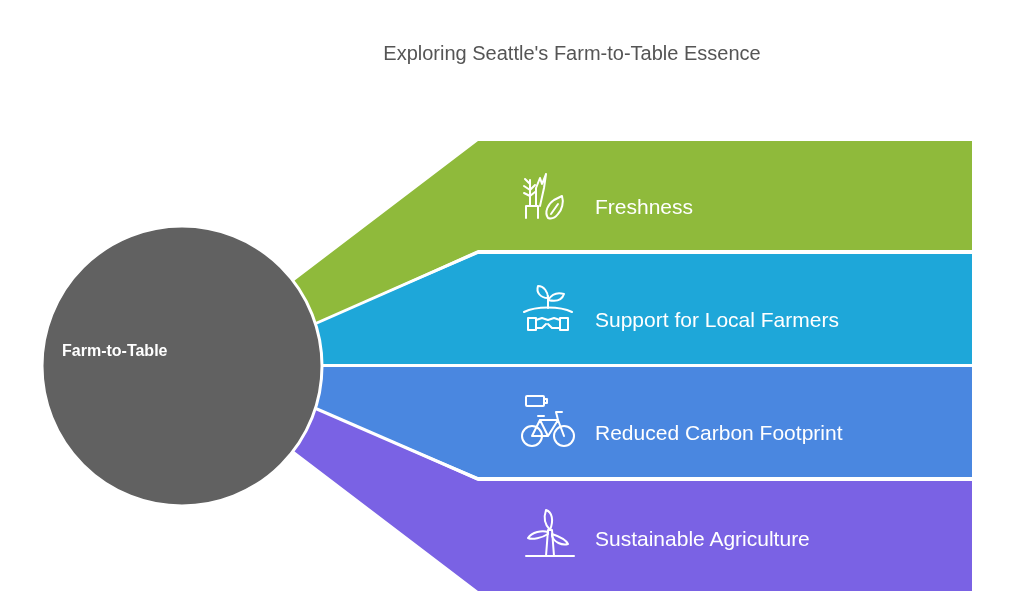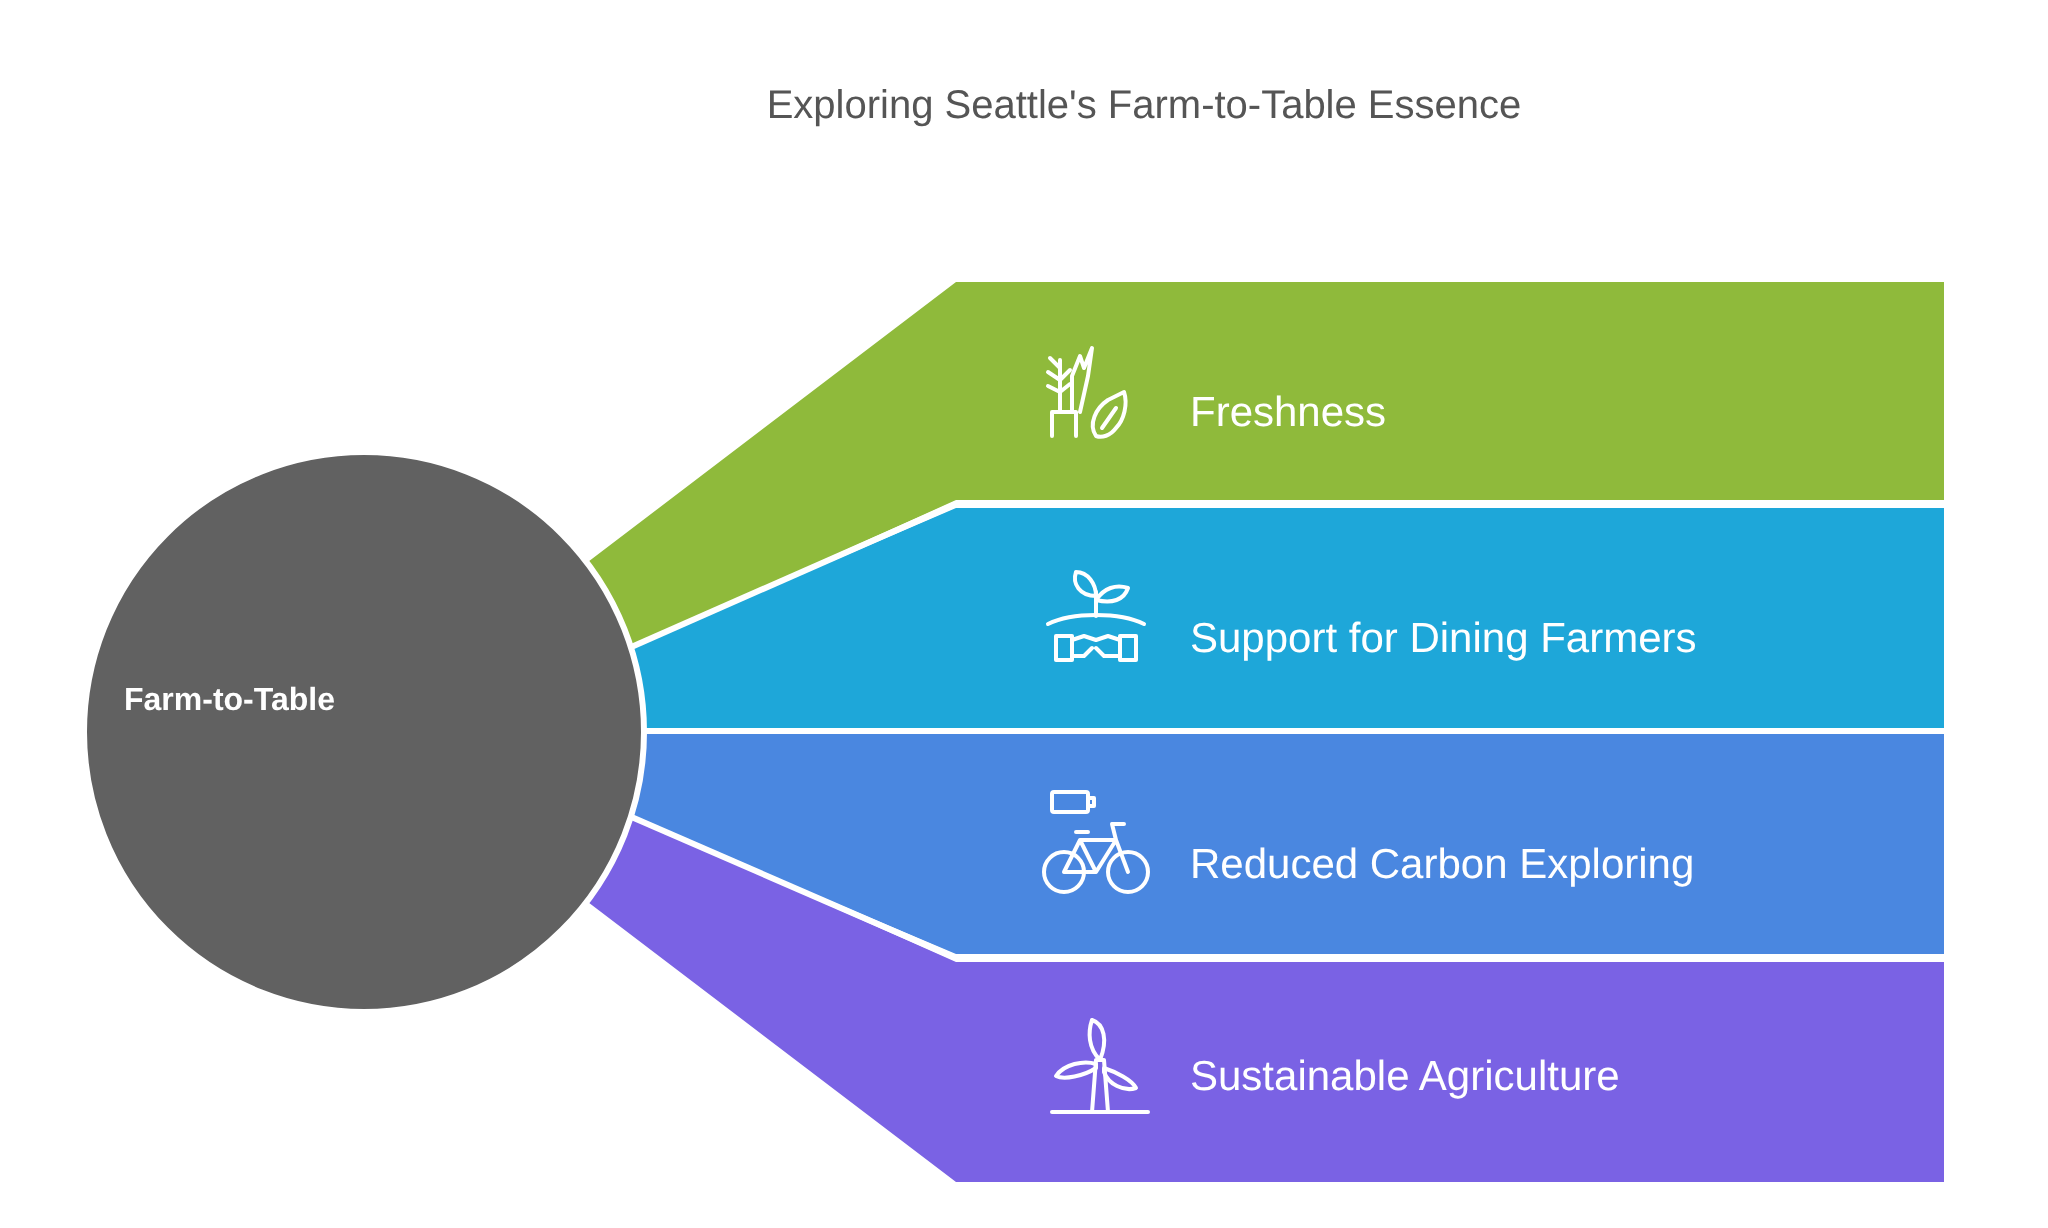--- a/index.html
+++ b/index.html
@@ -45,30 +45,30 @@
 
 <svg class="icon" style="top:280px" viewBox="0 0 60 60" fill="none" stroke="#ffffff" stroke-width="2" stroke-linecap="round" stroke-linejoin="round">
   <path d="M6 32 C18 26 42 26 54 32"></path>
   <path d="M30 28 V16"></path>
   <path d="M30 18 C22 18 18 12 20 6 C26 6 30 12 30 18 Z"></path>
   <path d="M30 20 C34 14 40 12 46 14 C44 20 38 22 30 20 Z"></path>
   <rect x="10" y="38" width="8" height="12"></rect>
   <rect x="42" y="38" width="8" height="12"></rect>
   <path d="M18 40 L24 38 L30 40 L36 38 L42 40 M18 48 L24 48 L28 44 M42 48 L34 48 L30 44"></path>
 </svg>
-<div class="band-label" style="top:297px">Support for Dining Farmers</div>
+<div class="band-label" style="top:297px">Support for Local Farmers</div>
 
 <svg class="icon" style="top:392px" viewBox="0 0 60 60" fill="none" stroke="#ffffff" stroke-width="2" stroke-linecap="round" stroke-linejoin="round">
   <rect x="8" y="4" width="18" height="10" rx="1"></rect>
   <rect x="26" y="7" width="3" height="4"></rect>
   <circle cx="14" cy="44" r="10"></circle>
   <circle cx="46" cy="44" r="10"></circle>
   <path d="M14 44 L22 28 L40 28 L46 44 M22 28 L30 44 L14 44 M30 44 L40 28 M20 24 H26 M40 28 L38 20 H44"></path>
 </svg>
-<div class="band-label" style="top:410px">Reduced Carbon Exploring</div>
+<div class="band-label" style="top:410px">Reduced Carbon Footprint</div>
 
 <svg class="icon" style="top:506px" viewBox="0 0 60 60" fill="none" stroke="#ffffff" stroke-width="2" stroke-linecap="round" stroke-linejoin="round">
   <path d="M8 50 H56"></path>
   <path d="M28 50 L30 24 L34 24 L36 50"></path>
   <path d="M32 24 C26 18 26 10 28 4 C34 6 36 14 32 24 Z"></path>
   <path d="M30 28 C24 32 14 34 10 32 C14 26 24 24 30 26 Z"></path>
   <path d="M34 28 C40 30 48 34 50 38 C44 40 36 36 34 30 Z"></path>
 </svg>
 <div class="band-label" style="top:516px">Sustainable Agriculture</div>
 

